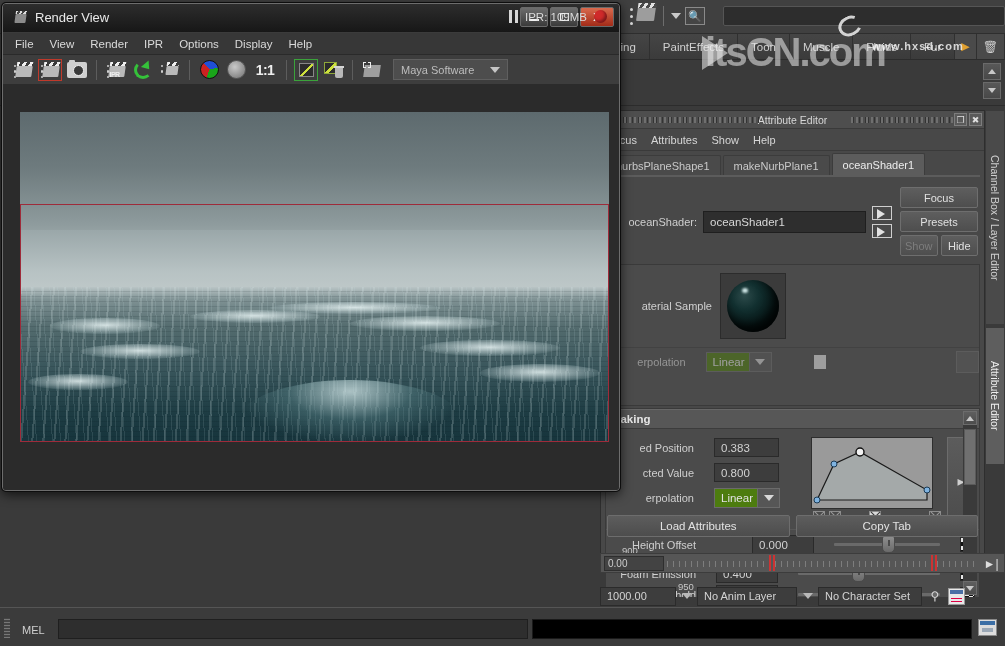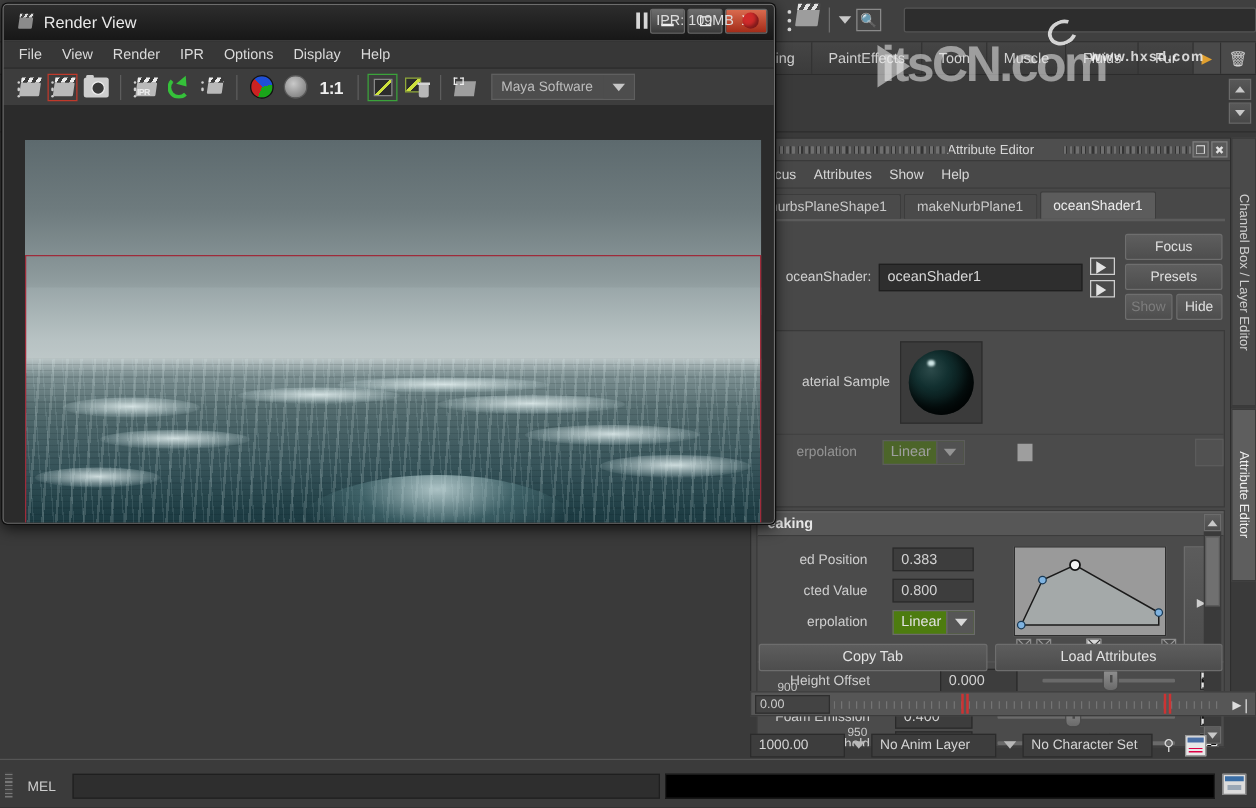--- a/index.html
+++ b/index.html
@@ -335,21 +335,21 @@
     background:#2e2e2e; border:1px solid #1f1f1f;
   }
   .mel-output {
     position:absolute; left:532px; top:11px; width:440px; height:20px; background:#000;
     border:1px solid #1a1a1a;
   }
   .mel-rightbtn { position:absolute; right:8px; top:11px; }
 
   
   .rv-window {
-    position:absolute; left:2px; top:3px; width:618px; height:416px;
+    position:absolute; left:2px; top:3px; width:618px; height:488px;
     background:#2b2b2b; border:1px solid #6d6d6d; border-radius:4px;
     box-shadow:0 0 0 1px #0d0d0d, 0 3px 12px rgba(0,0,0,0.75);
     overflow:hidden;
   }
   .rv-titlebar {
     position:relative; height:29px;
     background:linear-gradient(#2d2d2d,#171717);
     border-bottom:1px solid #3b3b3b;
   }
   .rv-app-icon {
@@ -760,22 +760,22 @@
             <div class="caret-up"></div>
           </div>
         <div class="ae-thumb" style="top:18px; height:56px;"></div>
         <div class="ae-scrollarrow" style="bottom:0;">
             <div class="caret-dn"></div>
           </div>
       </div>
     </div>
 
     <div class="ae-bottom-btns">
+      <div class="ae-bigbtn">Load Attributes</div>
       <div class="ae-bigbtn">Copy Tab</div>
-      <div class="ae-bigbtn">Load Attributes</div>
     </div>
   </div>
 
   <div class="vtabs">
     <div class="vtab" style="height:215px;">
       <span>Channel Box / Layer Editor</span>
     </div>
     <div class="vtab active" style="height:138px;margin-top:2px;">
       <span>Attribute Editor</span>
     </div>

